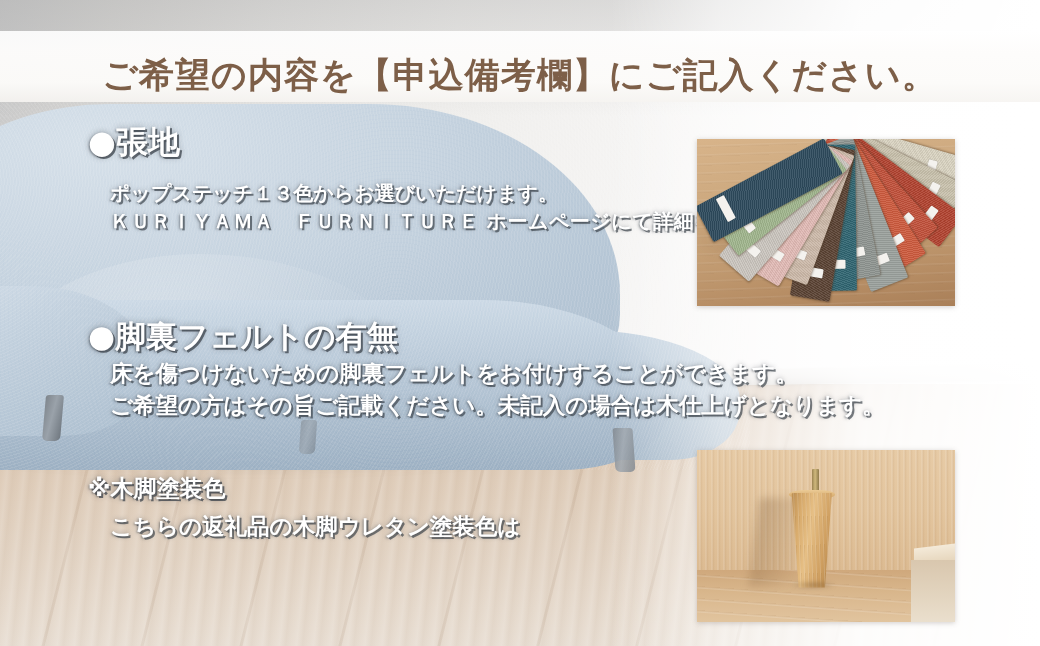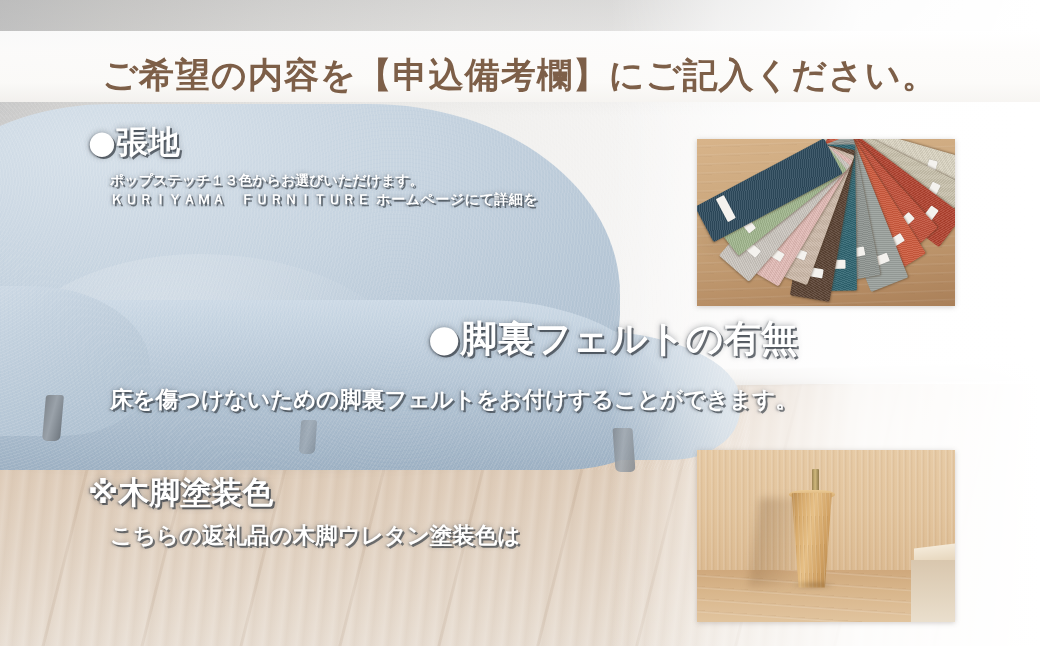--- a/index.html
+++ b/index.html
@@ -143,31 +143,31 @@
     text-shadow:
       2px 2px 0 rgba(55,62,70,.66),
       -1px 1px 2px rgba(55,62,70,.40),
       0 0 5px rgba(60,66,74,.40);
   }
 
   
   #sec-fabric{left:88px;top:126px;}
   #sec-fabric .hd{font-size:32px;line-height:1.05;display:flex;align-items:baseline;}
   #sec-fabric .hd .sub{font-size:21px;margin-left:10px;}
-  #sec-fabric .bd{font-size:14px;line-height:1.42;margin-top:11px;padding-left:22px;}
+  #sec-fabric .bd{font-size:20px;line-height:1.42;margin-top:19px;padding-left:22px;}
   #sec-fabric .bd .mono{letter-spacing:.5px;}
 
   
   #sec-felt{left:88px;top:320px;}
-  #sec-felt .hd{font-size:37px;line-height:1.05;text-align:right;}
-  #sec-felt .bd{font-size:22.5px;line-height:1.45;margin-top:24px;padding-left:22px;}
+  #sec-felt .hd{font-size:31px;line-height:1.05;}
+  #sec-felt .bd{font-size:22.5px;line-height:1.45;margin-top:4px;padding-left:22px;}
 
   
   #sec-paint{left:88px;top:476px;}
-  #sec-paint .hd{font-size:31px;line-height:1.05;}
+  #sec-paint .hd{font-size:23px;line-height:1.05;}
   #sec-paint .bd{font-size:22.5px;line-height:1.45;margin-top:10px;padding-left:22px;}
 
   
   .photo{position:absolute;overflow:hidden;box-shadow:0 1px 5px rgba(110,100,92,.30);}
   #photo-swatches{left:697px;top:139px;width:258px;height:167px;background:#c8a87e;}
   .sw-table{position:absolute;inset:0;
     background:linear-gradient(170deg,#d8b48a 0%,#ceaa80 28%,#c49e74 56%,#b88f66 78%,#a97f58 100%);}
   .sw-table-grain{position:absolute;inset:0;
     background:repeating-linear-gradient(178deg,rgba(255,255,255,.00) 0 6px,rgba(255,255,255,.08) 7px,rgba(120,85,55,.06) 9px);}
   .sw-shadow{position:absolute;left:-6%;top:42%;width:112%;height:46%;
@@ -252,20 +252,21 @@
       <div class="mono">ＫＵＲＩＹＡＭＡ　ＦＵＲＮＩＴＵＲＥ ホームページにて詳細を</div>
     </div>
   </div>
 
   <div class="sec" id="sec-felt">
     <div class="hd">
       <span>●</span><span>脚裏フェルトの有無</span>
     </div>
     <div class="bd">
       <div>床を傷つけないための脚裏フェルトをお付けすることができます。</div>
+      <div>ご希望の方はその旨ご記載ください。未記入の場合は木仕上げとなります。</div>
     </div>
   </div>
 
   <div class="sec" id="sec-paint">
     <div class="hd">
       <span>※</span><span>木脚塗装色</span>
     </div>
     <div class="bd">
       <div>こちらの返礼品の木脚ウレタン塗装色は</div>
     </div>

